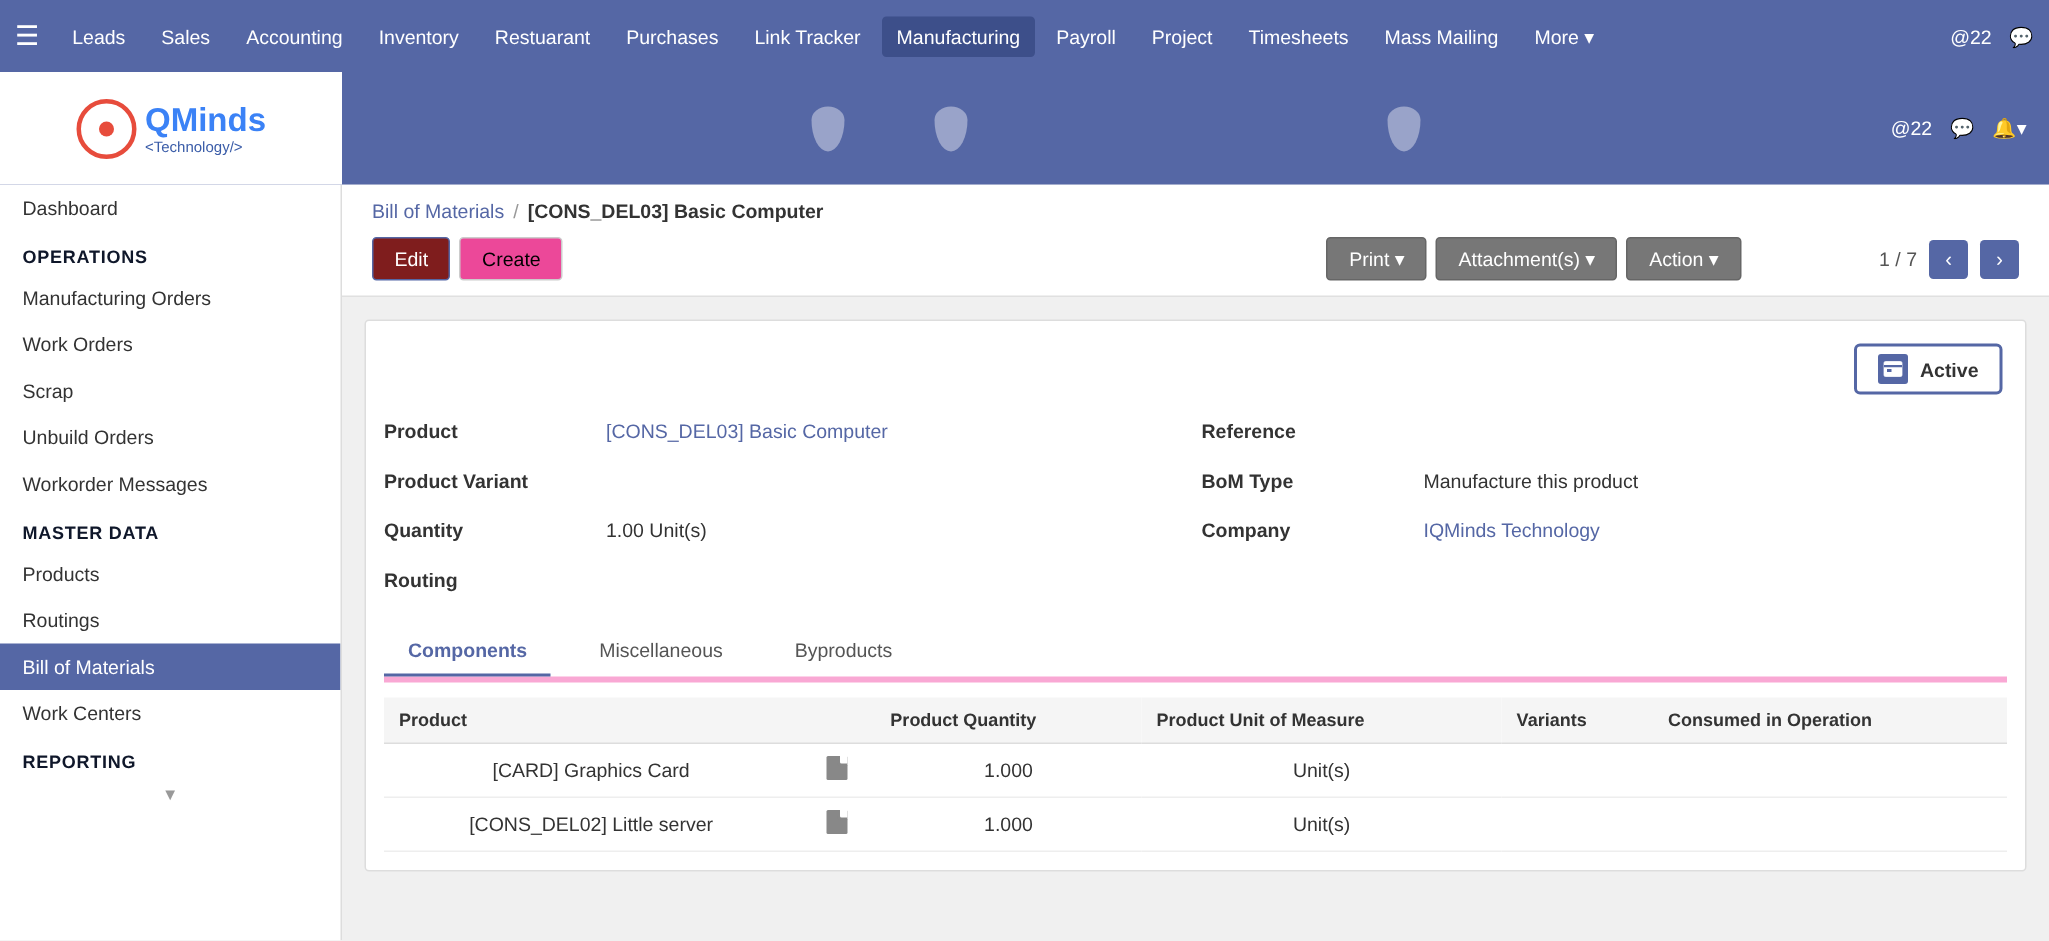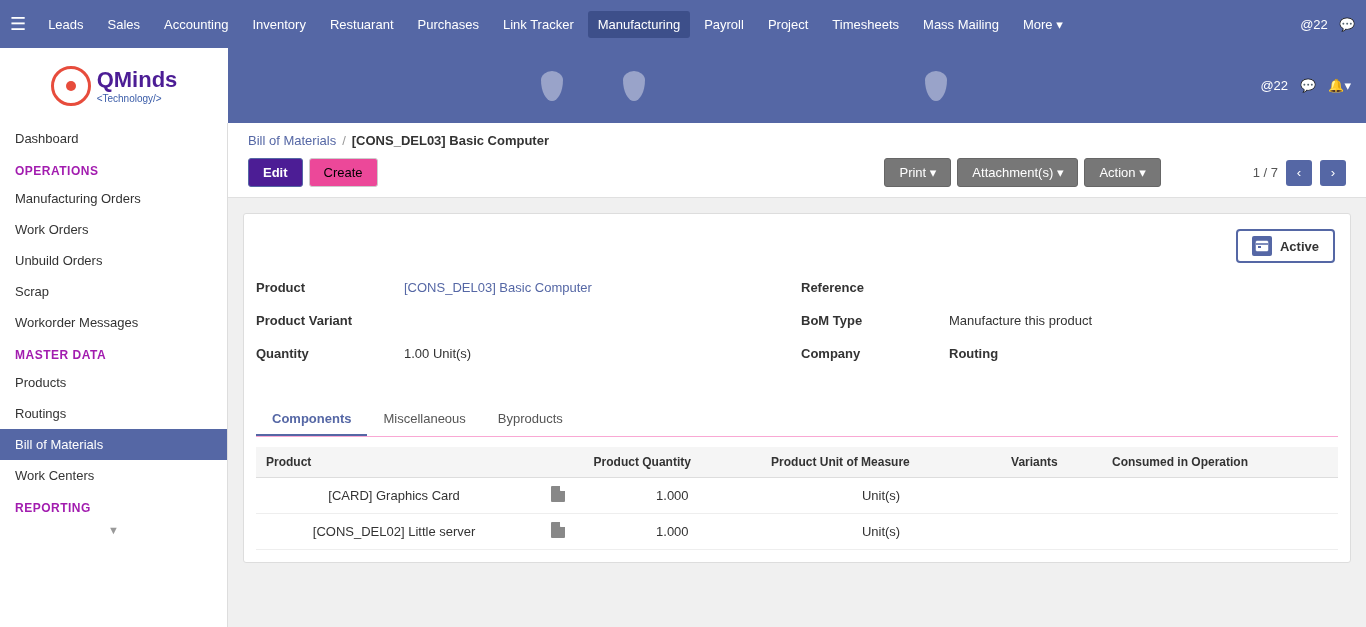--- a/index.html
+++ b/index.html
@@ -58,21 +58,21 @@
       margin-right: 6px;
       position: relative;
     }
     .logo-circle::before {
       content: '';
       width: 10px; height: 10px;
       background: #e74c3c;
       border-radius: 50%;
       position: absolute;
     }
-    .logo-text { color: #4c1d95; font-size: 22px; font-weight: bold; }
+    .logo-text { color: #3b82f6; font-size: 22px; font-weight: bold; }
     .logo-sub { color: #3a5ca8; font-size: 10px; }
     .logo-inner { display: flex; flex-direction: column; }
     .logo-top { display: flex; align-items: center; }
 
     .sub-header-icons {
       flex: 1;
       display: flex;
       align-items: center;
       justify-content: center;
       gap: 60px;
@@ -95,21 +95,21 @@
     .sidebar {
       width: 228px;
       background: white;
       flex-shrink: 0;
       overflow-y: auto;
       border-right: 1px solid #ddd;
     }
     .sidebar-section-title {
       font-size: 12px;
       font-weight: bold;
-      color: #a21caf;
+      color: #0f172a;
       padding: 10px 15px 5px;
       text-transform: uppercase;
       letter-spacing: 0.5px;
     }
     .sidebar-item {
       padding: 8px 15px;
       cursor: pointer;
       font-size: 13px;
       color: #333;
     }
@@ -156,21 +156,21 @@
       padding-bottom: 10px;
     }
     .btn {
       padding: 6px 14px;
       border: 1px solid #ccc;
       background: #ec4899;
       cursor: pointer;
       border-radius: 3px;
       font-size: 13px;
     }
-    .btn-primary { background: #4c1d95; color: white; border-color: #5567a5; font-weight: bold; }
+    .btn-primary { background: #7f1d1d; color: white; border-color: #5567a5; }
     .btn-dropdown {
       background: #777;
       color: white;
       border-color: #666;
       display: flex;
       align-items: center;
       gap: 5px;
     }
     .pagination {
       display: flex;
@@ -242,22 +242,23 @@
     .form-value {
       font-size: 13px;
       color: #333;
       padding: 4px 0;
     }
     .form-value a, .form-value .link { color: #5567a5; cursor: pointer; }
 
     
     .tabs {
       display: flex;
-      border-bottom: 1px solid #f9a8d4;
+      border-bottom: 4px solid #f9a8d4;
       margin: 10px 0;
+      gap: 16px;
     }
     .tab {
       padding: 8px 16px;
       cursor: pointer;
       font-size: 13px;
       border-bottom: 2px solid transparent;
       color: #555;
     }
     .tab.active {
       border-bottom: 2px solid #5567a5;
@@ -355,22 +356,22 @@
   </div>
 </div>
 
 <div class="main-layout">
 
   <aside class="sidebar">
     <div class="sidebar-item">Dashboard</div>
     <div class="sidebar-section-title">Operations</div>
     <div class="sidebar-item">Manufacturing Orders</div>
     <div class="sidebar-item">Work Orders</div>
+    <div class="sidebar-item">Scrap</div>
     <div class="sidebar-item">Unbuild Orders</div>
-    <div class="sidebar-item">Scrap</div>
     <div class="sidebar-item">Workorder Messages</div>
     <div class="sidebar-section-title">Master Data</div>
     <div class="sidebar-item">Products</div>
     <div class="sidebar-item">Routings</div>
     <div class="sidebar-item active">Bill of Materials</div>
     <div class="sidebar-item">Work Centers</div>
     <div class="sidebar-section-title">Reporting</div>
     <div class="sidebar-scroll-arrow">▼</div>
   </aside>
 
@@ -420,20 +421,23 @@
           <span class="form-value"></span>
 
           <span class="form-label">Product Variant</span>
           <span class="form-value"></span>
           <span class="form-label">BoM Type</span>
           <span class="form-value">Manufacture this product</span>
 
           <span class="form-label">Quantity</span>
           <span class="form-value">1.00  Unit(s)</span>
           <span class="form-label">Company</span>
+          <span class="form-value">
+            <a>IQMinds Technology</a>
+          </span>
 
           <span class="form-label">Routing</span>
           <span class="form-value"></span>
           <span></span>
             <span></span>
         </div>
 
         <div class="tabs">
           <div class="tab active">Components</div>
           <div class="tab">Miscellaneous</div>

